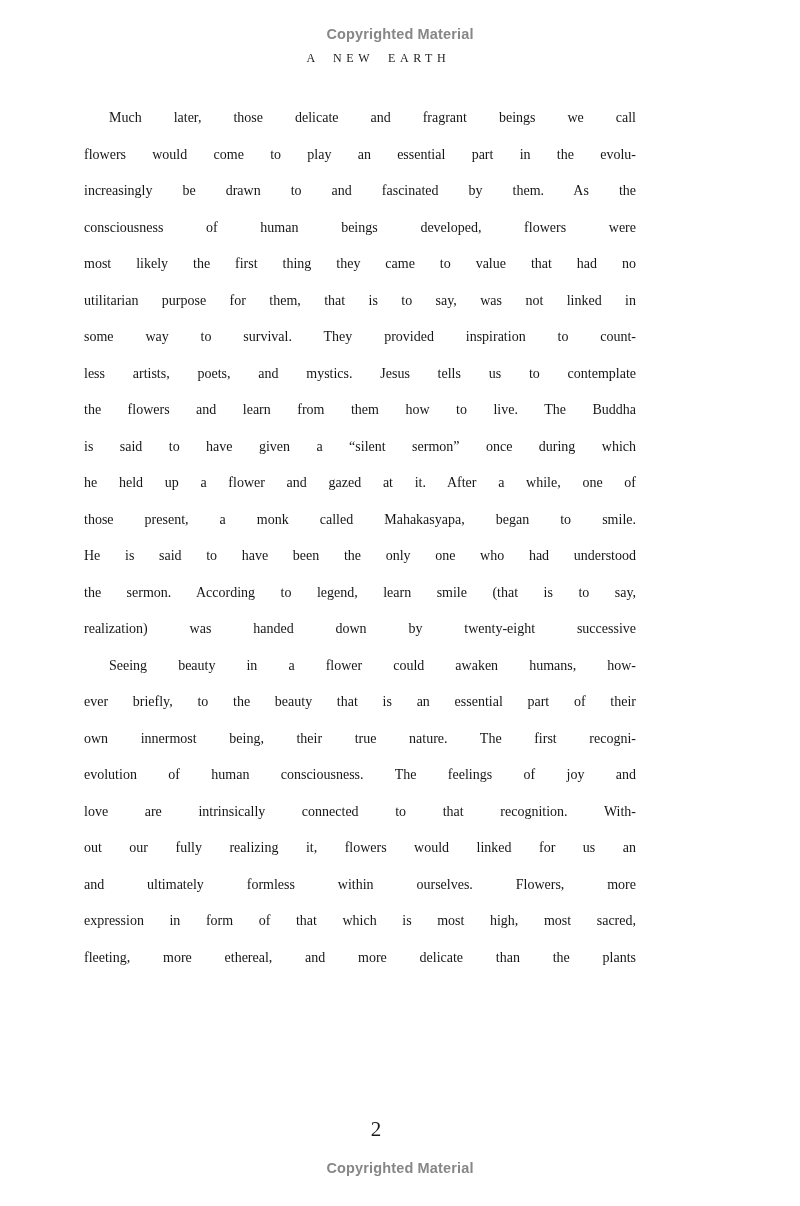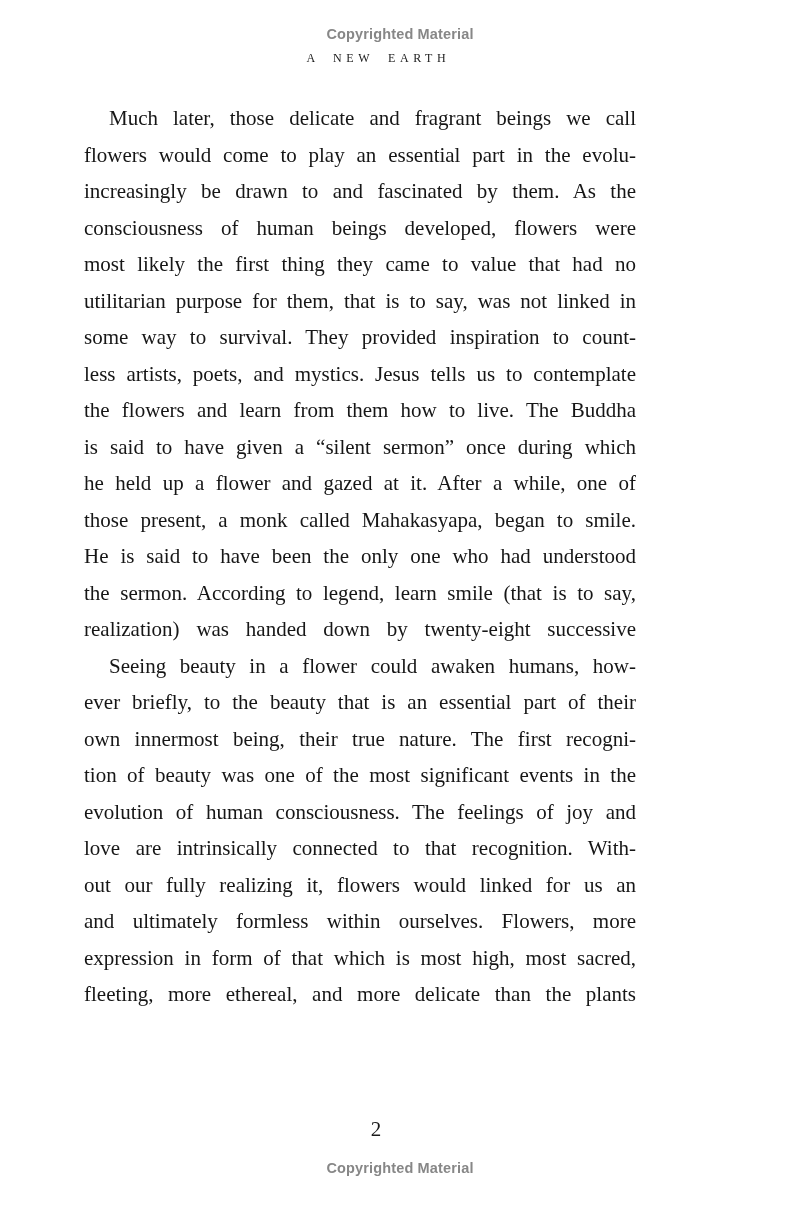--- a/index.html
+++ b/index.html
@@ -41,21 +41,21 @@
     letter-spacing: 0.38em;
     word-spacing: 0.55em;
     text-indent: 0.38em; 
   }
   .page-body {
     position: absolute;
     top: 100px;
     left: 84px;
     width: 552px;
     color: #161616;
-    font-size: 21px;
+    font-size: 14px;
     line-height: 36.5px;
   }
   .line {
     text-align: justify;
     text-align-last: justify;
     white-space: normal;
     height: 36.5px;
     overflow: hidden;
   }
   .line.indent { text-indent: 25px; }
@@ -92,21 +92,20 @@
       <div class="line">the flowers and learn from them how to live. The Buddha</div>
       <div class="line">is said to have given a “silent sermon” once during which</div>
       <div class="line">he held up a flower and gazed at it. After a while, one of</div>
       <div class="line">those present, a monk called Mahakasyapa, began to smile.</div>
       <div class="line">He is said to have been the only one who had understood</div>
       <div class="line">the sermon. According to legend, learn smile (that is to say,</div>
       <div class="line">realization) was handed down by twenty-eight successive</div>
       <div class="line indent">Seeing beauty in a flower could awaken humans, how-</div>
       <div class="line">ever briefly, to the beauty that is an essential part of their</div>
       <div class="line">own innermost being, their true nature. The first recogni-</div>
-      <div class="line">tion of beauty was one of the most significant events in the</div>
       <div class="line">evolution of human consciousness. The feelings of joy and</div>
       <div class="line">love are intrinsically connected to that recognition. With-</div>
       <div class="line">out our fully realizing it, flowers would linked for us an</div>
       <div class="line">and ultimately formless within ourselves. Flowers, more</div>
       <div class="line">expression in form of that which is most high, most sacred,</div>
       <div class="line">fleeting, more ethereal, and more delicate than the plants</div>
     </div>
 
   <div class="folio">2</div>
 

